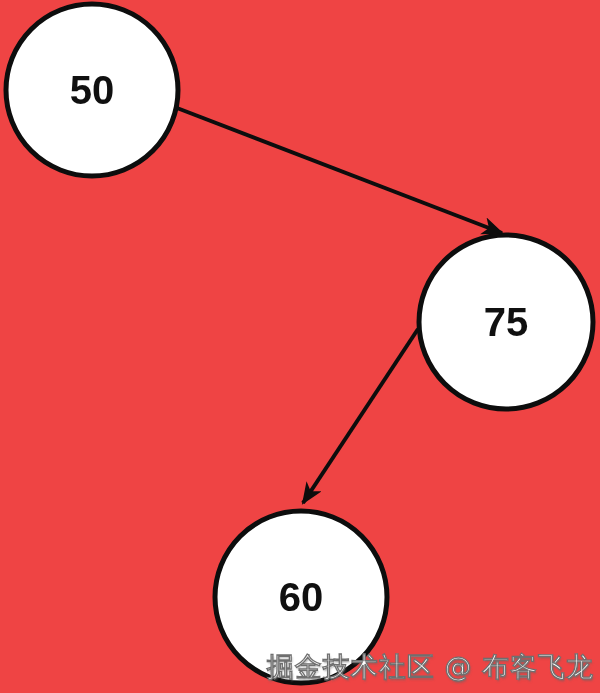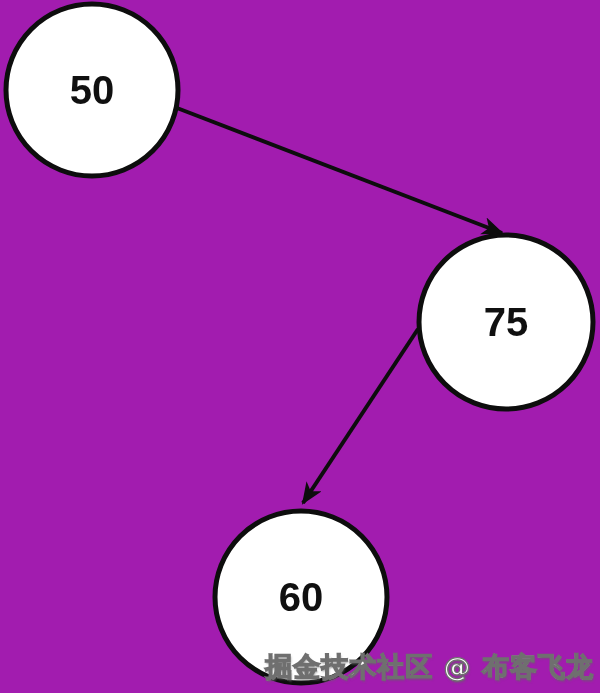--- a/index.html
+++ b/index.html
@@ -5,21 +5,21 @@
   html, body {
     margin: 0; padding: 0;
     width: 600px; height: 693px;
     background: #ffffff;
     overflow: hidden;
     font-family: "Liberation Sans", sans-serif;
   }
   .stage {
     position: relative;
     width: 600px; height: 693px;
-    background: #a21caf;
+    background: #ef4444;
   }
   svg.tree {
     position: absolute;
     left: 0; top: 0;
     width: 600px; height: 693px;
     display: block;
   }
   .node-circle {
     fill: #ffffff;
   }
@@ -31,21 +31,21 @@
   }
   .edge-line {
     fill: none;
   }
   .watermark {
     position: absolute;
     right: 6px;
     bottom: 8px;
     font-family: "DejaVu Sans", sans-serif;
     font-size: 27px;
-    font-weight: 700;
+    font-weight: 400;
     letter-spacing: 1px;
     color: #ffffff;
     -webkit-text-stroke: 1.3px #6f6f6f;
     text-shadow: 1px 2px 2px rgba(100,100,100,0.55);
     white-space: nowrap;
     user-select: none;
   }
 </style>
 </head>
 <body>

